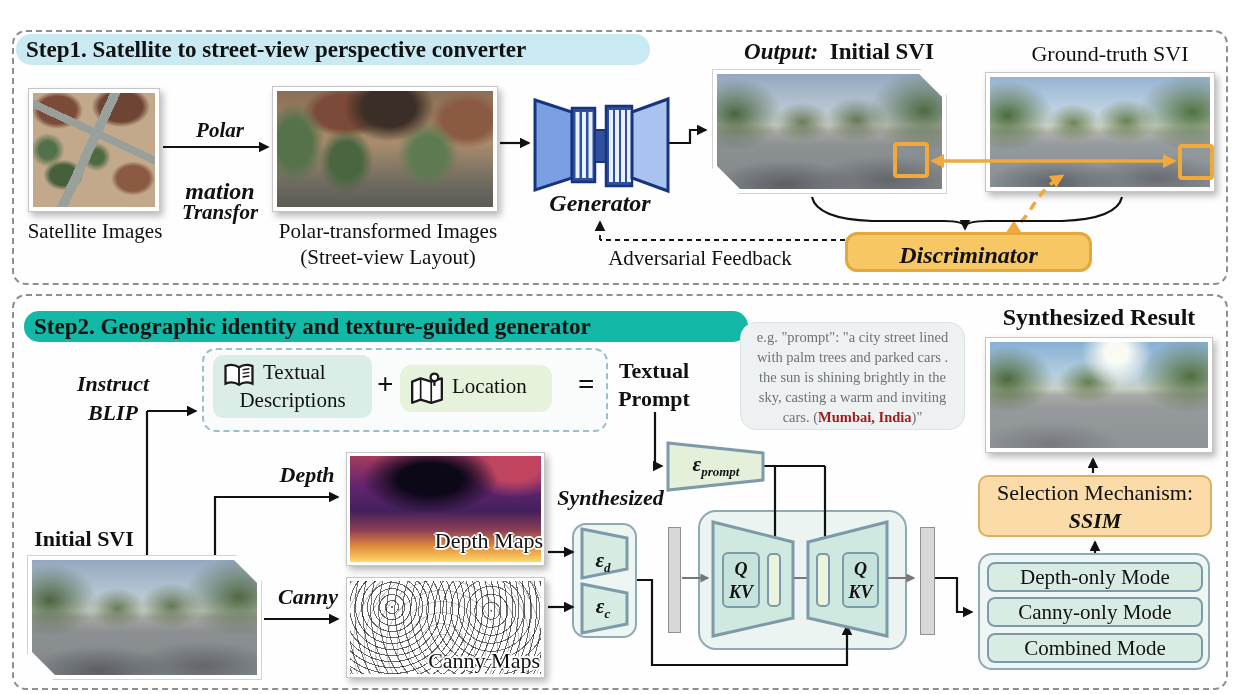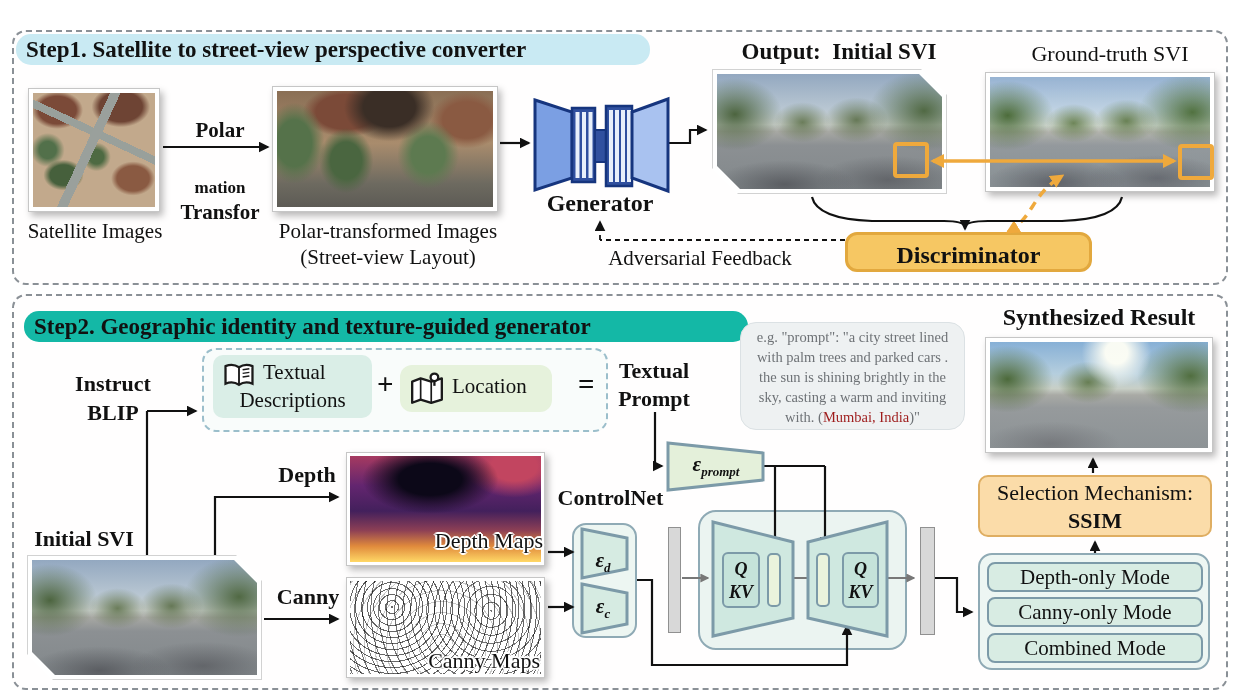--- a/index.html
+++ b/index.html
@@ -1,21 +1,21 @@
 <!DOCTYPE html>
 <html><head>
 <meta charset="utf-8">
 <style>
   html,body{margin:0;padding:0;background:#fff;}
   .canvas{position:relative;width:1236px;height:694px;background:#fff;
           font-family:"Liberation Serif",serif;color:#111;overflow:hidden;}
   .abs{position:absolute;}
   .ctr{text-align:center;}
   .b{font-weight:bold;}
-  .i{}
+  .i{font-style:italic;}
   .stepbox{border:2px dashed #8a9096;border-radius:14px;background:#fffefe;}
   .chip{border-radius:15px;line-height:31px;padding-left:10px;font-weight:bold;font-size:23px;white-space:nowrap;}
   .frame{background:#fff;border:1px solid #c6c6c6;box-shadow:3px 4px 7px rgba(0,0,0,.28);padding:4px;box-sizing:border-box;}
   .frame .ph{width:100%;height:100%;}
   .clip{clip-path:polygon(0 0,calc(100% - 26px) 0,100% 26px,100% 100%,26px 100%,0 calc(100% - 26px));box-shadow:none;border:1px solid #d2d2d2;}
   .clip .ph{clip-path:polygon(0 0,calc(100% - 23px) 0,100% 23px,100% 100%,23px 100%,0 calc(100% - 23px));}
   .ph-sv{background:
     radial-gradient(ellipse 30% 45% at 8% 35%, rgba(70,95,55,.95), transparent 70%),
     radial-gradient(ellipse 35% 50% at 92% 32%, rgba(75,100,60,.95), transparent 70%),
     radial-gradient(ellipse 18% 25% at 38% 42%, rgba(90,110,70,.85), transparent 70%),
@@ -58,41 +58,41 @@
     repeating-radial-gradient(circle at 48% 70%, rgba(0,0,0,.22) 0 1px, transparent 1px 11px),#fff;}
   .maplabel{font-size:22px;text-shadow:-2px 0 #fff,2px 0 #fff,0 -2px #fff,0 2px #fff,-1px -1px #fff,1px 1px #fff,1px -1px #fff,-1px 1px #fff;}
   .rbox{box-sizing:border-box;border-radius:14px;}
   .z6{z-index:6;}
   svg.overlay{position:absolute;left:0;top:0;z-index:5;pointer-events:none;}
   .qkv{font:italic bold 18px "Liberation Serif",serif;text-align:center;line-height:1.25;}
   .eps{font:italic bold 21px "Liberation Serif",serif;}
   .eps sub{font-size:13px;}
   .promptbox{background:#eef1f2;border:1px solid #dbe1e4;border-radius:16px;color:#6e7276;
              font-size:14.5px;line-height:20px;text-align:center;box-sizing:border-box;padding:4px 2px;}
-  .promptbox .hl{font-weight:normal;color:#9e1b1b;text-align:right;}
+  .promptbox .hl{font-weight:bold;color:#9e1b1b;text-align:right;}
   .promptbox div{white-space:nowrap;}
   .modebox{background:#d8ece3;border:2px solid #7c9aa8;border-radius:8px;font-size:21px;
            text-align:center;line-height:27px;box-sizing:border-box;}
 </style>
 </head>
 <body>
 
 <div class="canvas">
 
   <div class="abs stepbox" style="left:12px;top:30px;width:1212px;height:251px;"></div>
   <div class="abs chip" style="left:16px;top:34px;width:624px;background:#c9eaf3;">Step1. Satellite to street-view perspective converter</div>
 
   <div class="abs frame" style="left:28px;top:88px;width:132px;height:124px;">
     <div class="ph ph-sat"></div>
   </div>
   <div class="abs ctr" style="left:20px;top:219px;width:150px;font-size:21px;">Satellite Images</div>
 
   <div class="abs ctr b i" style="left:170px;top:118px;width:100px;font-size:21px;">Polar</div>
   <div class="abs ctr b i" style="left:170px;top:152px;width:100px;font-size:21px;margin-top:48px;">Transfor</div>
-  <div class="abs ctr b i" style="left:170px;top:178px;width:100px;font-size:17px;">mation</div>
+  <div class="abs ctr b i" style="left:170px;top:178px;width:100px;font-size:24px;">mation</div>
 
   <div class="abs frame" style="left:272px;top:86px;width:226px;height:126px;">
     <div class="ph ph-polar"></div>
   </div>
   <div class="abs ctr" style="left:258px;top:219px;width:260px;font-size:21px;">Polar-transformed Images</div>
   <div class="abs ctr" style="left:258px;top:245px;width:260px;font-size:21px;">(Street-view Layout)</div>
 
   <div class="abs ctr b i" style="left:540px;top:190px;width:120px;font-size:24px;">Generator</div>
 
   <div class="abs ctr b" style="left:724px;top:39px;width:230px;font-size:23px;">
@@ -157,21 +157,21 @@
     <span>Textual</span><br>
     <span>Prompt</span>
   </div>
 
   <div class="abs promptbox" style="left:740px;top:322px;width:225px;height:108px;">
     <div>e.g. "prompt": "a city street lined</div>
     <div>with palm trees and parked cars .</div>
     <div>the sun is shining brightly in the</div>
     <div>sky, casting a warm and inviting</div>
     <div>
-      <span>with. (</span><span class="hl">Mumbai, India</span><span>)"</span>
+      <span>cars. (</span><span class="hl">Mumbai, India</span><span>)"</span>
     </div>
   </div>
 
   <div class="abs ctr b" style="left:985px;top:304px;width:228px;font-size:24px;">Synthesized Result</div>
   <div class="abs frame" style="left:985px;top:337px;width:228px;height:116px;">
     <div class="ph ph-sv v3"></div>
   </div>
 
   <div class="abs ctr" style="left:978px;top:475px;width:234px;height:62px;background:#fbdca9;border:2.5px solid #dfae62;border-radius:10px;box-sizing:border-box;font-size:22px;line-height:28px;padding-top:2px;">
     <span>Selection Mechanism:</span><br>
@@ -194,21 +194,21 @@
   <div class="abs frame" style="left:346px;top:452px;width:199px;height:114px;padding:3px;">
     <div class="ph ph-depth"></div>
   </div>
   <div class="abs maplabel" style="left:413px;top:528px;width:130px;text-align:right;">Depth Maps</div>
 
   <div class="abs frame" style="left:346px;top:577px;width:199px;height:101px;padding:3px;">
     <div class="ph ph-canny"></div>
   </div>
   <div class="abs maplabel" style="left:405px;top:648px;width:135px;text-align:right;">Canny Maps</div>
 
-  <div class="abs ctr b i" style="left:548px;top:485px;width:125px;font-size:22px;">ControlNet</div>
+  <div class="abs ctr b i" style="left:548px;top:485px;width:125px;font-size:22px;">Synthesized</div>
   <div class="abs rbox" style="left:572px;top:523px;width:65px;height:115px;background:#edf6f2;border:2px solid #8faab5;"></div>
 
   <div class="abs" style="left:668px;top:527px;width:13px;height:106px;background:#d8d8d8;border:1.5px solid #909090;box-sizing:border-box;"></div>
   <div class="abs" style="left:698px;top:510px;width:209px;height:140px;background:#ebf4f1;border:2px solid #8faab5;border-radius:18px;box-sizing:border-box;"></div>
   <div class="abs" style="left:920px;top:527px;width:15px;height:108px;background:#d8d8d8;border:1.5px solid #909090;box-sizing:border-box;"></div>
 
   <div class="abs qkv z6" style="left:722px;top:552px;width:38px;height:56px;background:#c5e3da;border:2.5px solid #7c9aa8;border-radius:6px;box-sizing:border-box;padding-top:4px;">
     <span>Q</span><br><span>KV</span>
   </div>
   <div class="abs z6" style="left:767px;top:553px;width:14px;height:54px;background:#eaf3dc;border:2px solid #7c9aa8;border-radius:5px;box-sizing:border-box;"></div>

